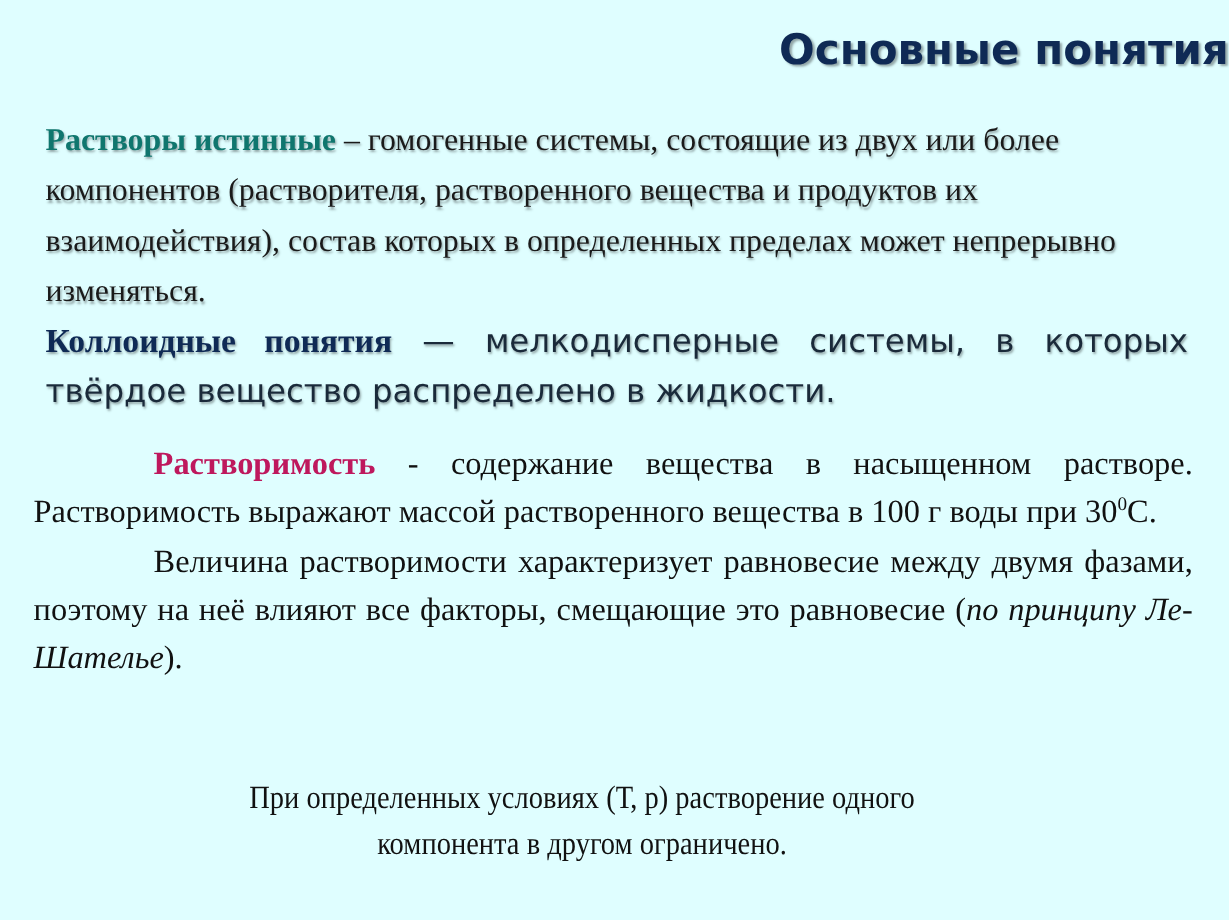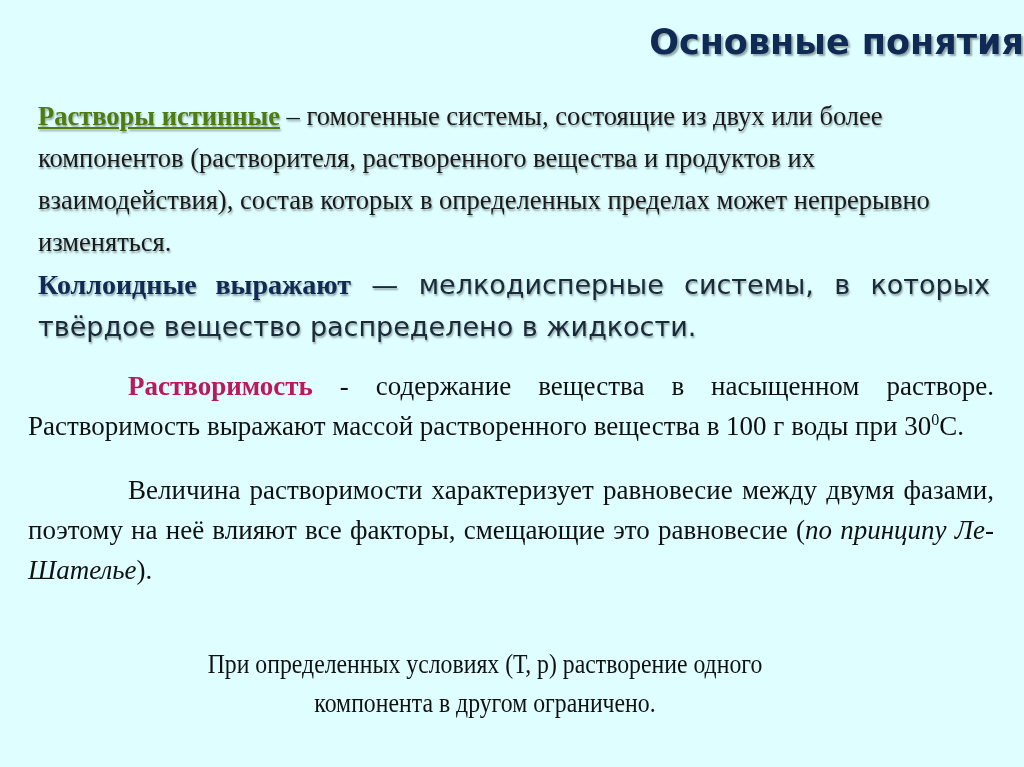--- a/index.html
+++ b/index.html
@@ -40,22 +40,21 @@
       left: 38px;
       top: 95px;
       width: 960px;
       font-family: "Liberation Serif", serif;
       font-size: 26.5px;
       line-height: 42px;
       color: #111;
       font-weight: bold;
     }
     .block1 .lead {
-      color: #4d7c0f;
-      text-decoration: underline;
+      color: #0f766e;
     }
     .block1 .normal {
       font-weight: normal;
       color: #1a1a1a;
     }
     .block2 {
       position: absolute;
       left: 38px;
       top: 264px;
       width: 952px;
@@ -97,21 +96,21 @@
     }
     .block3 em {
       font-style: italic;
     }
     .block3 sup {
       font-size: 16px;
       vertical-align: 10px;
       line-height: 0;
     }
     .block3 .p2 {
-      margin-top: 24px;
+      margin-top: 2px;
     }
     .block4 {
       position: absolute;
       left: 60px;
       top: 645px;
       width: 850px;
       text-align: center;
       font-family: "Liberation Serif", serif;
       font-size: 27px;
       line-height: 39px;
@@ -125,21 +124,21 @@
 
 <div class="slide">
 
   <div class="title">Основные понятия</div>
 
   <div class="block1 shadowed">
     <span class="lead">Растворы истинные</span><span class="normal"> – гомогенные системы, состоящие из двух или более компонентов (растворителя, растворенного вещества и продуктов их взаимодействия), состав которых в определенных пределах может непрерывно изменяться.</span>
   </div>
 
   <div class="block2 shadowed">
-    <span class="lead">Коллоидные выражают</span><span class="rest"> — мелкодисперные системы, в которых твёрдое вещество распределено в жидкости.</span>
+    <span class="lead">Коллоидные понятия</span><span class="rest"> — мелкодисперные системы, в которых твёрдое вещество распределено в жидкости.</span>
   </div>
 
   <div class="block3">
     <p><span class="accent">Растворимость</span><span> - содержание вещества в насыщенном растворе. Растворимость выражают массой растворенного вещества в 100 г воды при 30</span><sup>0</sup><span>С.</span></p>
     <p class="p2"><span>Величина растворимости характеризует равновесие между двумя фазами, поэтому на неё влияют все факторы, смещающие это равновесие (</span><em>по принципу Ле-Шателье</em><span>).</span></p>
   </div>
 
   <div class="block4">
     <div>При определенных условиях (Т, р) растворение одного</div>
     <div>компонента в другом ограничено.</div>

